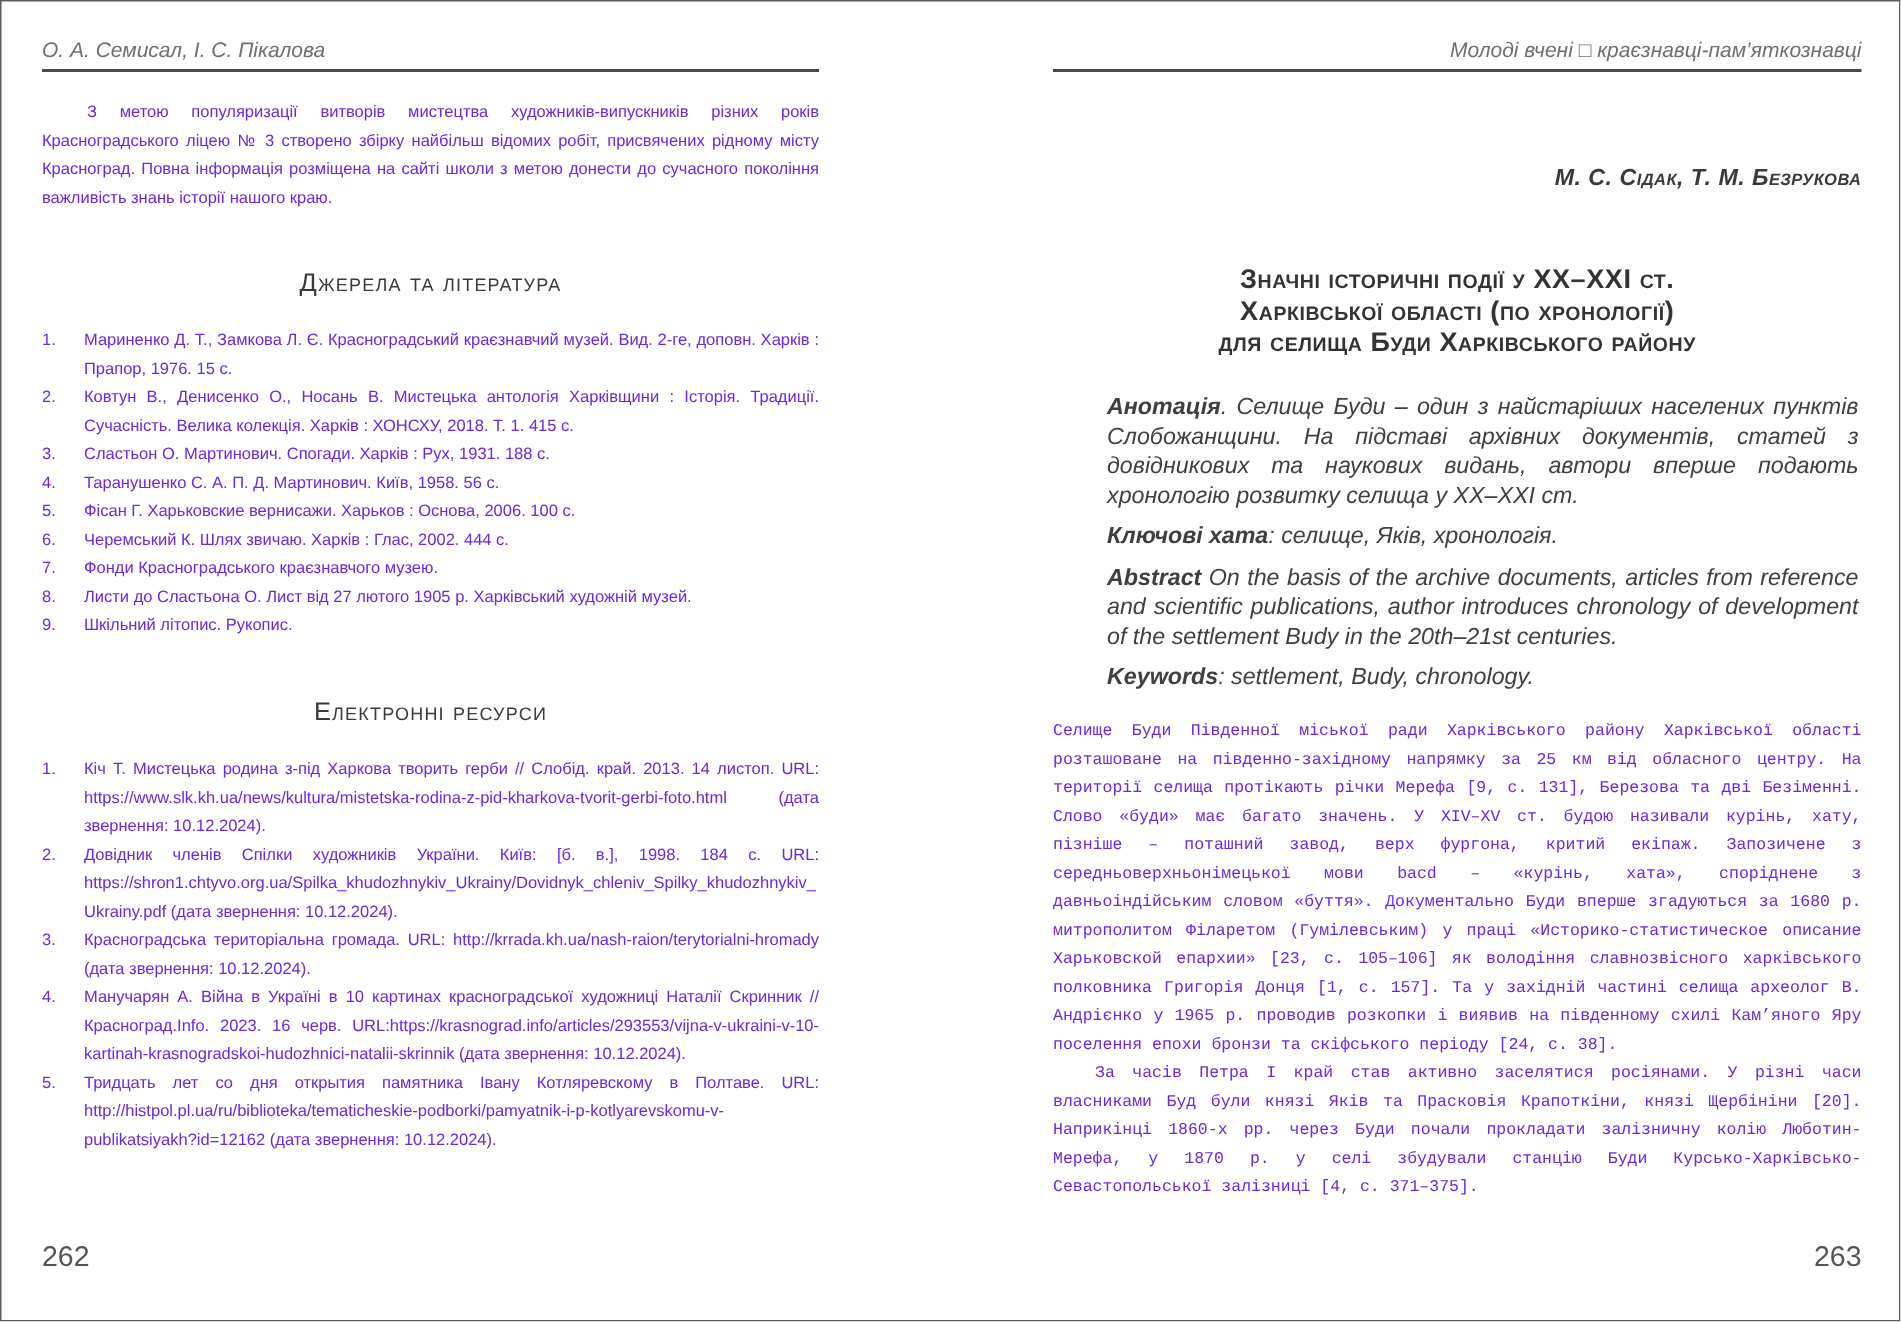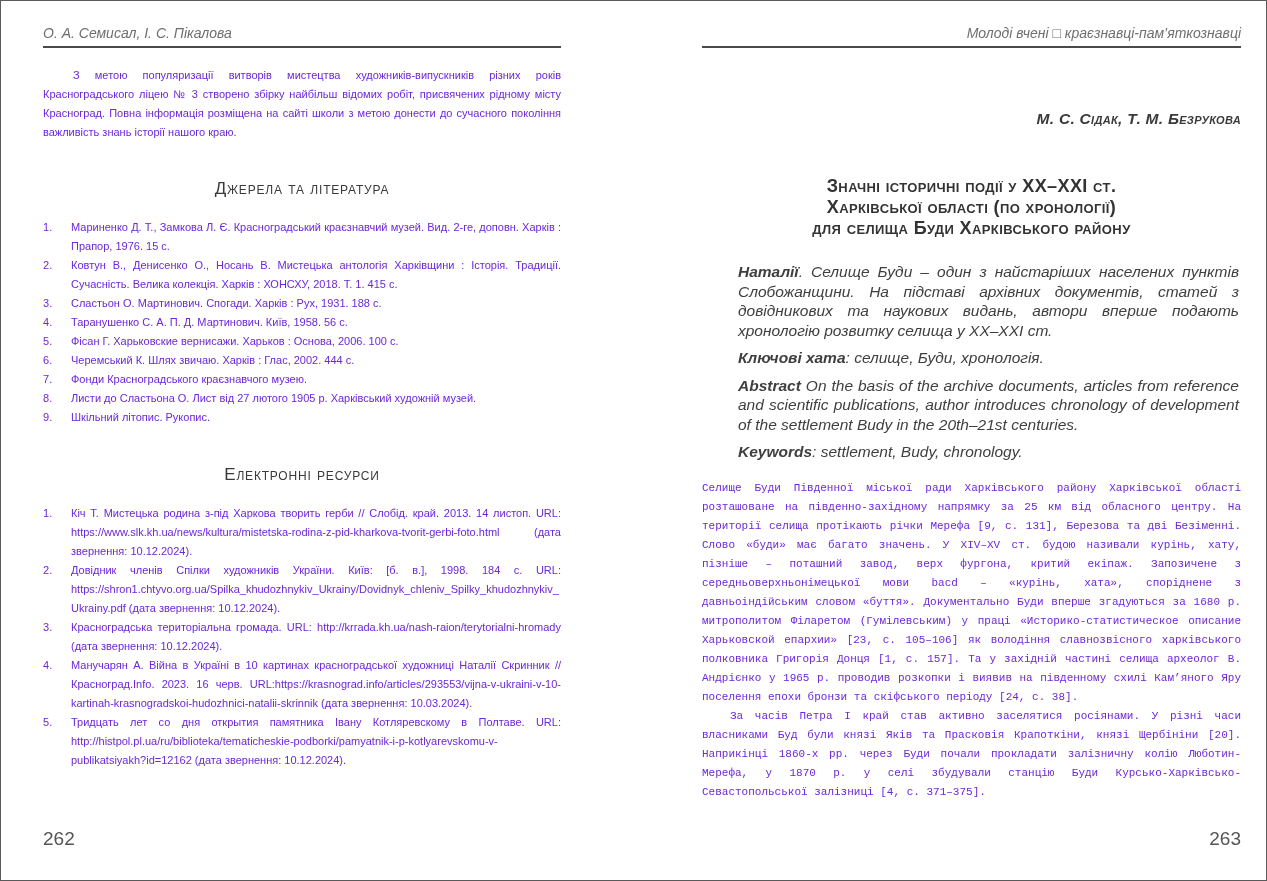--- a/index.html
+++ b/index.html
@@ -3,21 +3,21 @@
 <meta charset="utf-8">
 <style>
   html,body { margin:0; padding:0; background:#ffffff; }
   body { font-family:"Liberation Sans","DejaVu Sans",sans-serif; }
   .spread {
     position:relative; width:1265px; height:879px;
     border:1px solid #5a5a5a; background:#ffffff;
     color:#383838; overflow:hidden;
   }
   .page { position:absolute; top:0; height:100%; }
-  .page-left  { left:42px;  width:518px;text-decoration:underline; }
+  .page-left  { left:27px;  width:518px;text-decoration:underline; }
   .page-right { left:701px; width:539px; }
 
   .running-head {
     position:absolute; top:24px; left:0; right:0;
     font-style:italic; font-size:14px; color:#6f6f6f;
     padding-bottom:5px; border-bottom:2px solid #4a4a4a;
   }
   .running-head.rh-right { text-align:right; }
 
   .body-text { font-size:11px; line-height:19px; color:#6d28d9; }
@@ -105,21 +105,21 @@
     <div class="section-heading h-eresources">Електронні ресурси</div>
 
     <ol class="ref-list l-eresources body-text">
 
         <li>Кіч Т. Мистецька родина з-під Харкова творить герби // Слобід. край. 2013. 14 листоп. URL: https://www.slk.kh.ua/news/kultura/mistetska-rodina-z-pid-kharkova-tvorit-gerbi-foto.html (дата звернення: 10.12.2024).</li>
 
         <li>Довідник членів Спілки художників України. Київ: [б. в.], 1998. 184 с. URL: https://shron1.chtyvo.org.ua/Spilka_khudozhnykiv_Ukrainy/Dovidnyk_chleniv_Spilky_khudozhnykiv_Ukrainy.pdf (дата звернення: 10.12.2024).</li>
 
         <li>Красноградська територіальна громада. URL: http://krrada.kh.ua/nash-raion/terytorialni-hromady (дата звернення: 10.12.2024).</li>
 
-        <li>Манучарян А. Війна в Україні в 10 картинах красноградської художниці Наталії Скринник // Красноград.Info. 2023. 16 черв. URL:https://krasnograd.info/articles/293553/vijna-v-ukraini-v-10-kartinah-krasnogradskoi-hudozhnici-natalii-skrinnik (дата звернення: 10.03.2024).</li>
+        <li>Манучарян А. Війна в Україні в 10 картинах красноградської художниці Наталії Скринник // Красноград.Info. 2023. 16 черв. URL:https://krasnograd.info/articles/293553/vijna-v-ukraini-v-10-kartinah-krasnogradskoi-hudozhnici-natalii-skrinnik (дата звернення: 10.12.2024).</li>
 
         <li>Тридцать лет со дня открытия памятника Івану Котляревскому в Полтаве. URL: http://histpol.pl.ua/ru/biblioteka/tematicheskie-podborki/pamyatnik-i-p-kotlyarevskomu-v-publikatsiyakh?id=12162 (дата звернення: 10.12.2024).</li>
       </ol>
 
     <div class="page-number pn-left">262</div>
   </div>
 
   <div class="page page-right">
     <div class="running-head rh-right">
       <span>Молоді вчені □ краєзнавці-пам’яткознавці</span>
@@ -127,22 +127,22 @@
 
     <div class="authors">М. С. Сідак, Т. М. Безрукова</div>
 
     <div class="article-title">
       <div>Значні історичні події у XX–XXI ст.</div>
       <div>Харківської області (по хронології)</div>
       <div>для селища Буди Харківського району</div>
     </div>
 
     <div class="abstract-block">
-      <p><span class="lbl">Наталії</span><span>. Селище Буди – один з найстаріших населених пунктів Слобожанщини. На підставі архівних документів, статей з довідникових та наукових видань, автори вперше подають хронологію розвитку селища у XX–XXI ст.</span></p>
-      <p><span class="lbl">Ключові хата</span><span>: селище, Буди, хронологія.</span></p>
+      <p><span class="lbl">Анотація</span><span>. Селище Буди – один з найстаріших населених пунктів Слобожанщини. На підставі архівних документів, статей з довідникових та наукових видань, автори вперше подають хронологію розвитку селища у XX–XXI ст.</span></p>
+      <p><span class="lbl">Ключові хата</span><span>: селище, Яків, хронологія.</span></p>
       <p><span class="lbl">Abstract</span><span> On the basis of the archive documents, articles from reference and scientific publications, author introduces chronology of development of the settlement Budy in the 20th–21st centuries.</span></p>
       <p><span class="lbl">Keywords</span><span>: settlement, Budy, chronology.</span></p>
     </div>
 
     <div class="article-body body-text">
       <p>Селище Буди Південної міської ради Харківського району Харківської області розташоване на південно-західному напрямку за 25 км від обласного центру. На території селища протікають річки Мерефа [9, с. 131], Березова та дві Безіменні. Слово «буди» має багато значень. У XIV–XV ст. будою називали курінь, хату, пізніше – поташний завод, верх фургона, критий екіпаж. Запозичене з середньоверхньонімецької мови bacd – «курінь, хата», споріднене з давньоіндійським словом «буття». Документально Буди вперше згадуються за 1680 р. митрополитом Філаретом (Гумілевським) у праці «Историко-статистическое описание Харьковской епархии» [23, с. 105–106] як володіння славнозвісного харківського полковника Григорія Донця [1, с. 157]. Та у західній частині селища археолог В. Андрієнко у 1965 р. проводив розкопки і виявив на південному схилі Кам’яного Яру поселення епохи бронзи та скіфського періоду [24, с. 38].</p>
       <p class="indented">За часів Петра І край став активно заселятися росіянами. У різні часи власниками Буд були князі Яків та Прасковія Крапоткіни, князі Щербініни [20]. Наприкінці 1860-х рр. через Буди почали прокладати залізничну колію Люботин-Мерефа, у 1870 р. у селі збудували станцію Буди Курсько-Харківсько-Севастопольської залізниці [4, с. 371–375].</p>
     </div>
 
     <div class="page-number pn-right">263</div>

